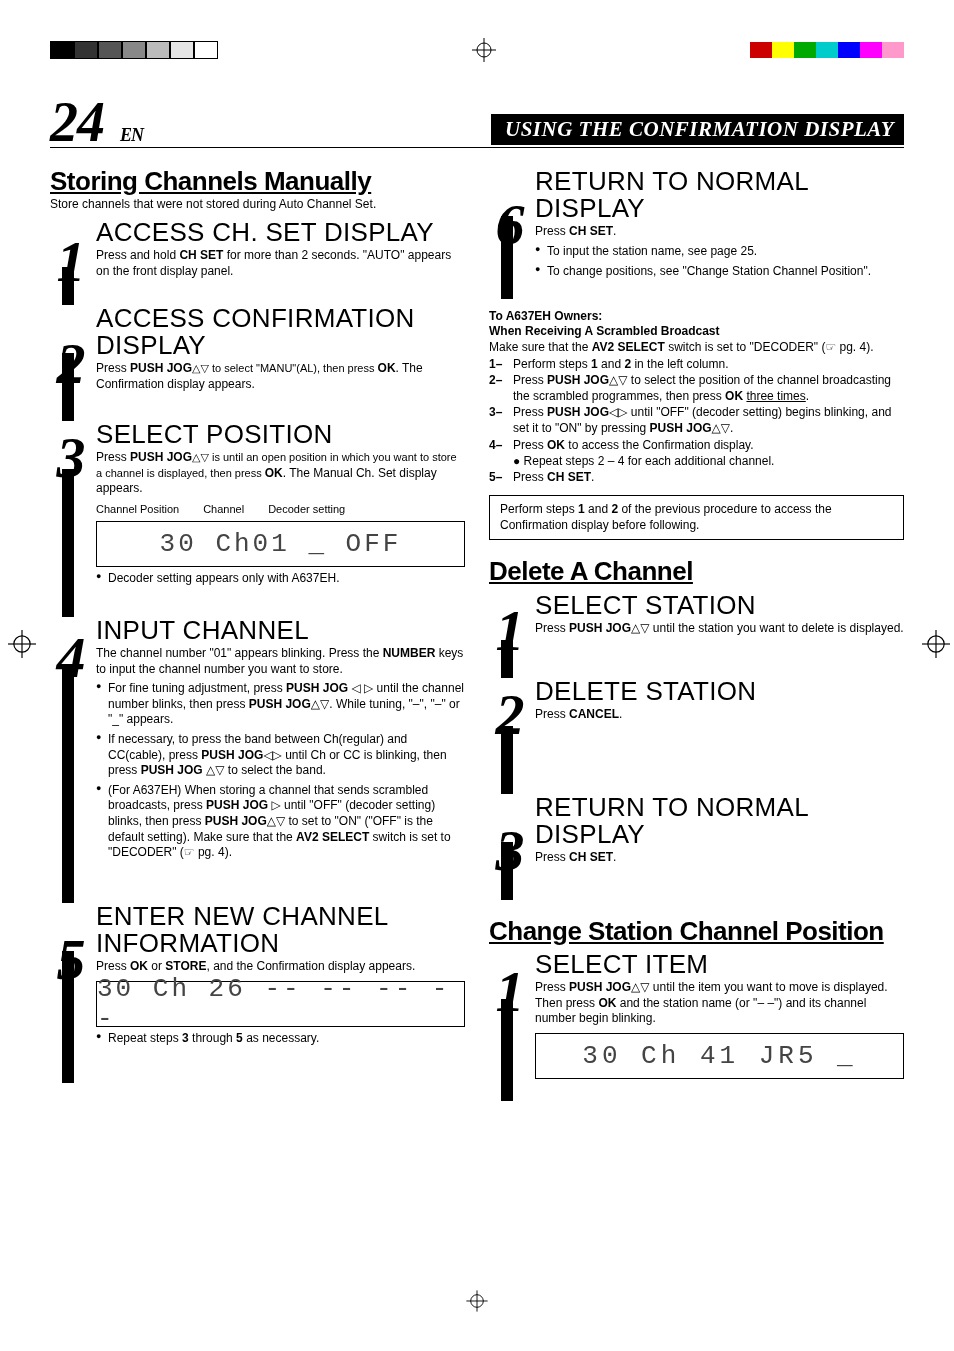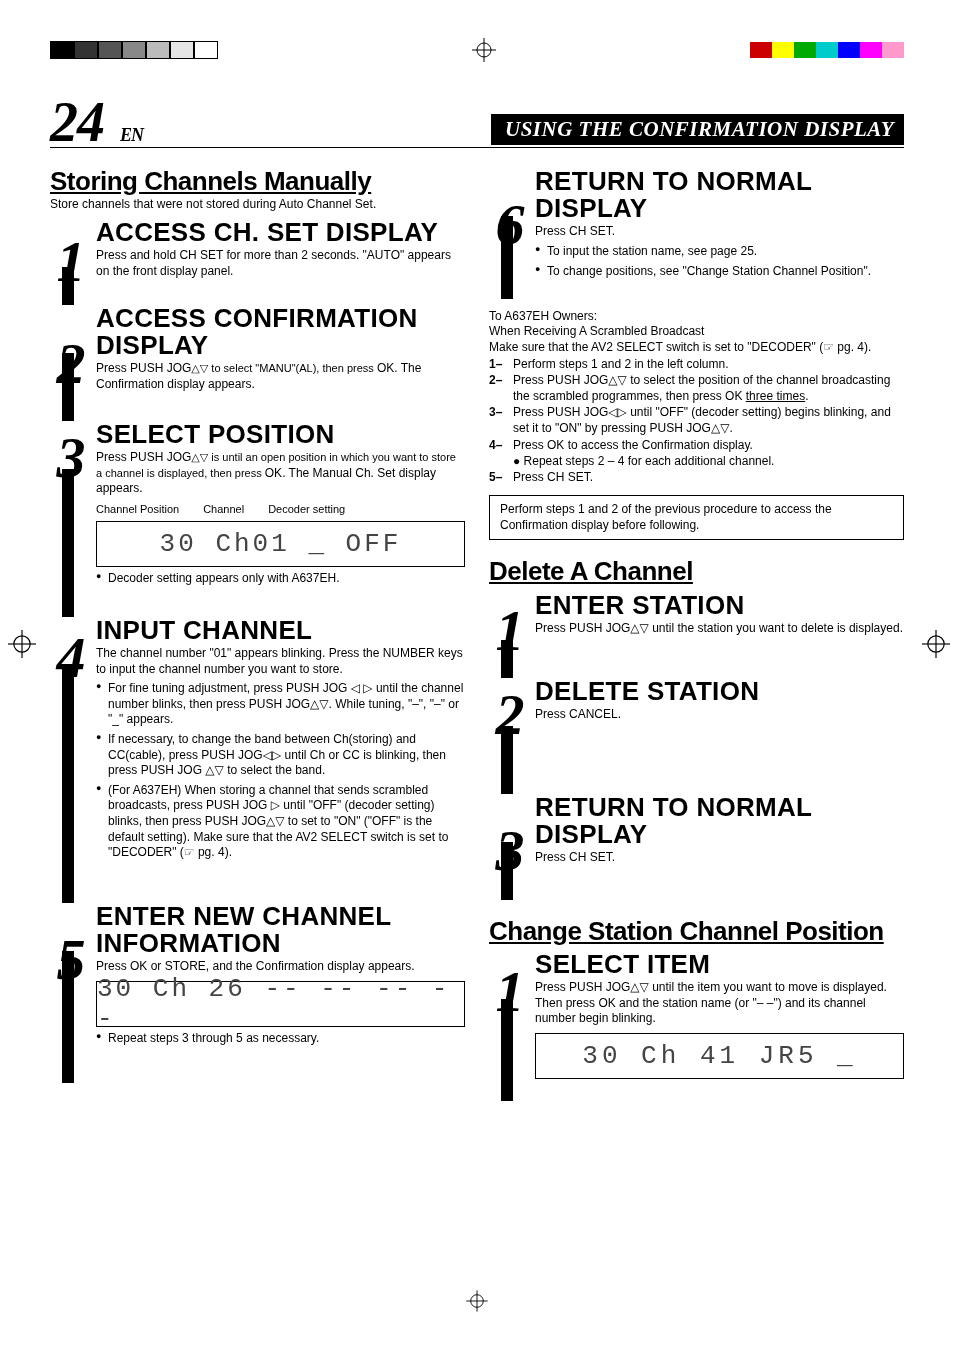--- a/index.html
+++ b/index.html
@@ -114,21 +114,21 @@
     position:absolute;
     left: 12px;
     width: 12px;
     background:#000;
     top: 48px;
     bottom: -6px;
   }
   .step-body { flex:1; padding-left: 4px;}
   .step-title {
     font-family:"Helvetica Neue", Arial, sans-serif;
-    font-weight: 700;
+    font-weight: 400;
     font-size: 26px;
     line-height: 1.05;
     letter-spacing: 0.3px;
     margin-bottom: 2px;
   }
   .bullets { list-style:none; padding:0; margin: 4px 0 0 0;}
   .bullets li { position:relative; padding-left: 12px; margin-bottom: 4px; font-size:12px; line-height:1.3;}
   .bullets li::before { content:"●"; position:absolute; left:0; top:0; font-size:9px;}
   .seg-display {
     border: 1px solid #000;
@@ -148,21 +148,21 @@
   .note-box {
     border:1px solid #000;
     padding: 6px 10px;
     font-size:12px;
     line-height:1.3;
     margin-top: 10px;
   }
   .num-list { font-size:12px; line-height:1.35; }
   .num-list .li { display:flex; }
   .num-list .li .n { font-weight:bold; min-width:24px;}
-  .sub-b { font-weight:normal;}
+  .sub-b { font-weight:bold;}
   .sym { font-family: Arial, sans-serif; font-size:11px;}
   .side-reg { position:absolute; top: 630px; width:28px; height:28px; }
   .side-reg.left{ left: 8px;}
   .side-reg.right{ right: 4px;}
   .bottom-mark { position:absolute; bottom: 38px; left: 50%; transform:translateX(-50%);}
   .underline { text-decoration: underline;}
   
   .seg-display.wide { letter-spacing: 4px; }
 </style>
 </head>
@@ -280,21 +280,21 @@
             <div class="step-num" style="top:24px;">4</div>
             <div class="bar"></div>
           </div>
         <div class="step-body">
           <div class="step-title">INPUT CHANNEL</div>
           <div class="body-sm">
             <span>The channel number "01" appears blinking. Press the </span><span class="sub-b">NUMBER</span><span> keys to input the channel number you want to store.</span>
           </div>
           <ul class="bullets">
             <li><span>For fine tuning adjustment, press </span><span class="sub-b">PUSH JOG</span><span> ◁ ▷ until the channel number blinks, then press </span><span class="sub-b">PUSH JOG</span><span>△▽. While tuning, "–", "–" or "_" appears.</span></li>
-            <li><span>If necessary, to change the band between Ch(storing) and CC(cable), press </span><span class="sub-b">PUSH JOG</span><span>◁▷ until Ch or CC is blinking, then press </span><span class="sub-b">PUSH JOG</span><span> △▽ to select the band.</span></li>
+            <li><span>If necessary, to press the band between Ch(regular) and CC(cable), press </span><span class="sub-b">PUSH JOG</span><span>◁▷ until Ch or CC is blinking, then press </span><span class="sub-b">PUSH JOG</span><span> △▽ to select the band.</span></li>
             <li><span>(For A637EH) When storing a channel that sends scrambled broadcasts, press </span><span class="sub-b">PUSH JOG</span><span> ▷ until "OFF" (decoder setting) blinks, then press </span><span class="sub-b">PUSH JOG</span><span>△▽ to set to "ON" ("OFF" is the default setting). Make sure that the </span><span class="sub-b">AV2 SELECT</span><span> switch is set to "DECODER" (☞ pg. 4).</span></li>
           </ul>
         </div>
       </div>
 
       <div class="step-row" style="min-height:180px;">
         <div class="step-rail">
             <div class="step-num" style="top:40px;">5</div>
             <div class="bar" style="bottom:0;"></div>
           </div>
@@ -367,21 +367,21 @@
       </div>
 
       <div class="h-bold" style="margin-top:18px;">Delete A Channel</div>
 
       <div class="step-row" style="min-height:80px;">
         <div class="step-rail">
             <div class="step-num" style="top:22px;">1</div>
             <div class="bar"></div>
           </div>
         <div class="step-body">
-          <div class="step-title">ENTER STATION</div>
+          <div class="step-title">SELECT STATION</div>
           <div class="body-sm">
             <span>Press </span><span class="sub-b">PUSH JOG</span><span>△▽ until the station you want to delete is displayed.</span>
           </div>
         </div>
       </div>
 
       <div class="step-row" style="min-height:110px;">
         <div class="step-rail">
             <div class="step-num" style="top:20px;">2</div>
             <div class="bar"></div>

